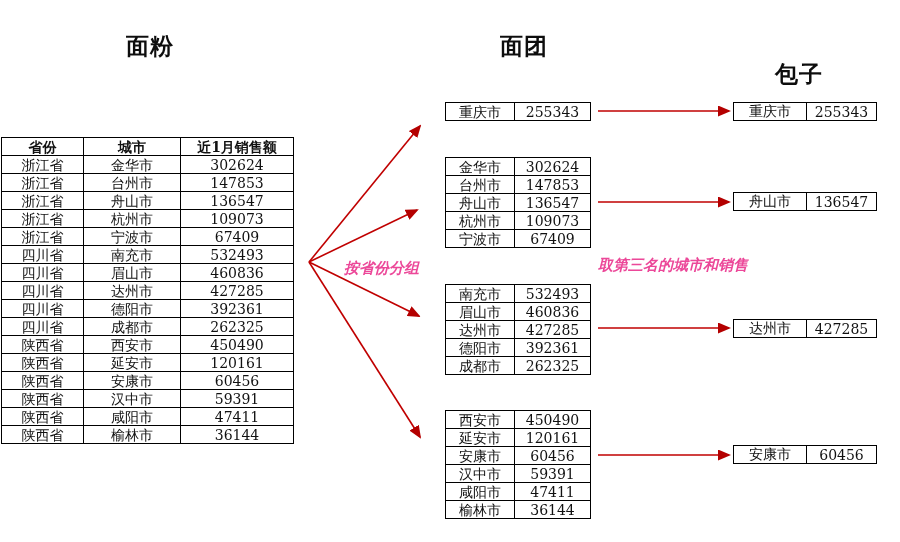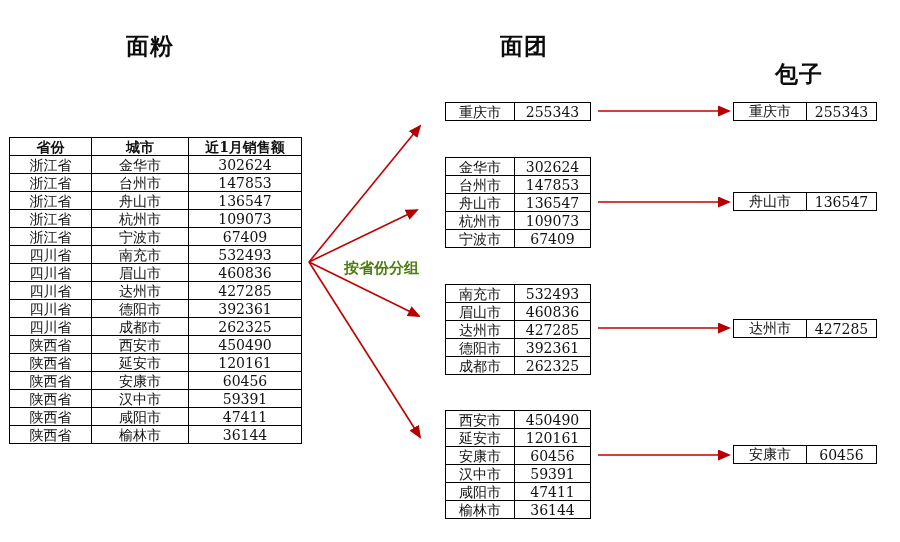--- a/index.html
+++ b/index.html
@@ -25,21 +25,21 @@
     position: absolute; border-collapse: collapse; table-layout: fixed;
     font-family: "DejaVu Serif", serif; font-size: 14px; color: #111;
     background: #fff;
   }
   table.grid th, table.grid td {
     border: 1px solid #000; text-align: center; vertical-align: middle;
     height: 18px; line-height: 16px; padding: 0; overflow: hidden; white-space: nowrap;
   }
   table.grid th { font-weight: bold; font-size: 14px; }
 
-  #source-table { left: 9px; top: 137px; width: 292px; border-radius: 19px; }
+  #source-table { left: 1px; top: 137px; width: 292px; border-radius: 19px; }
 
   .group-table { left: 445px; width: 145px; }
   #group-table-1 { top: 102px; }
   #group-table-2 { top: 157px; }
   #group-table-3 { top: 284px; }
   #group-table-4 { top: 410px; }
 
   
   .result-box {
     position: absolute; left: 733px; width: 144px; height: 19px;
@@ -52,22 +52,22 @@
   }
   .result-box .city { width: 73px; border-right: 1px solid #000; }
   .result-box .value { flex: 1; }
   #result-box-1 { top: 102px; }
   #result-box-2 { top: 192px; }
   #result-box-3 { top: 319px; }
   #result-box-4 { top: 445px; }
 
   
   .flow-label {
-    position: absolute; font-weight: bold; font-size: 15px; color: #4d7c0f;
-    font-family: "DejaVu Sans", sans-serif; white-space: nowrap;
+    position: absolute; font-weight: bold; font-size: 15px; color: #ec4899;
+    font-family: "DejaVu Sans", sans-serif; white-space: nowrap; font-style: italic;
   }
   #label-group-by { left: 344px; top: 259px; }
   #label-take-third { left: 598px; top: 256px; }
 
   
   svg.overlay { position: absolute; left: 0; top: 0; pointer-events: none; }
 </style>
 </head>
 <body>
 
@@ -304,14 +304,15 @@
   <div class="result-box" id="result-box-3">
     <div class="cell city">达州市</div>
     <div class="cell value">427285</div>
   </div>
   <div class="result-box" id="result-box-4">
     <div class="cell city">安康市</div>
     <div class="cell value">60456</div>
   </div>
 
   <div class="flow-label" id="label-group-by">按省份分组</div>
+  <div class="flow-label" id="label-take-third">取第三名的城市和销售</div>
 
 </div>
 
 </body></html>

